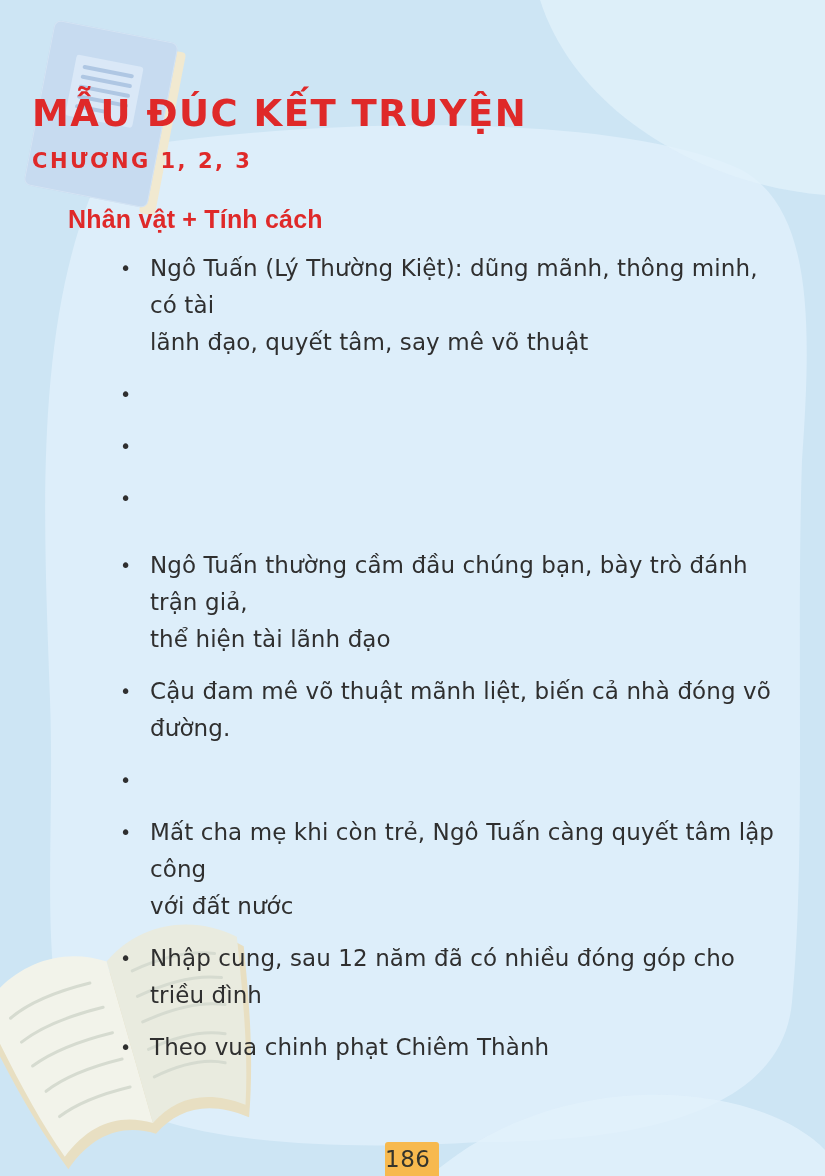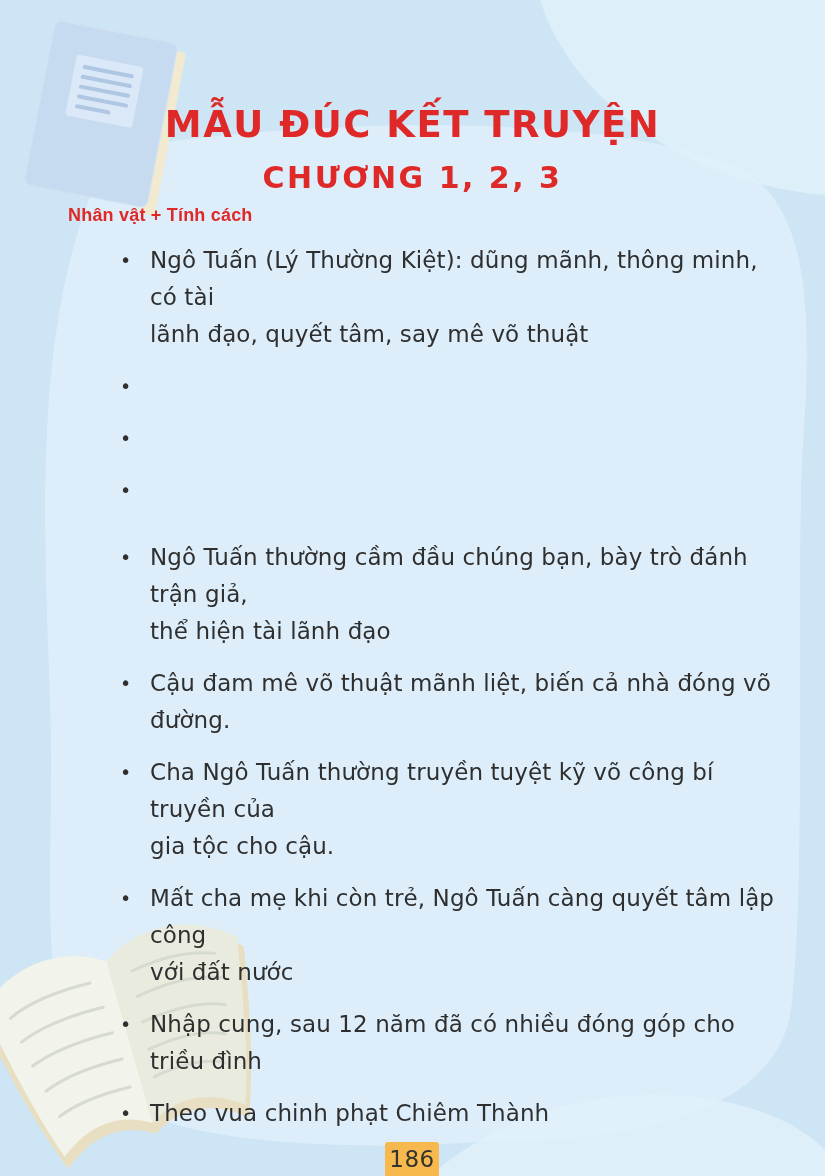--- a/index.html
+++ b/index.html
@@ -47,53 +47,53 @@
     position:absolute;top:30px;left:28px;width:68px;height:62px;
     background:var(--notebook-label);border-radius:3px;
     padding:9px 8px;display:flex;flex-direction:column;justify-content:space-between;
   }
   .notebook .label i{display:block;height:4px;background:var(--notebook-line);border-radius:2px;}
 
   
   .open-book{position:absolute;left:-28px;bottom:-14px;width:320px;height:290px;}
 
   
-  .doc-header{position:absolute;top:103px;left:0;width:100%;text-align:center;}
+  .doc-header{position:absolute;top:92px;left:0;width:100%;padding-left:32px;}
   .doc-title{
     font-size:37px;font-weight:800;letter-spacing:1.5px;
     color:var(--accent-red);font-family:"DejaVu Sans",sans-serif;
   }
   .doc-subtitle{
-    margin-top:14px;font-size:30px;font-weight:800;letter-spacing:2.5px;
+    margin-top:14px;font-size:21px;font-weight:800;letter-spacing:2.5px;
     color:var(--accent-red);
   }
 
   
   .content{position:absolute;top:205px;left:68px;width:715px;}
   .section-heading{
-    font-size:18px;font-weight:bold;color:var(--accent-red);
+    font-size:25px;font-weight:bold;color:var(--accent-red);
     font-family:"Liberation Sans","DejaVu Sans",sans-serif;
     letter-spacing:.2px;
   }
   ul.bullets{list-style:none;margin:16px 0 30px 0;}
   ul.bullets li{display:flex;margin:15px 0;}
   ul.bullets .dot{
     width:30px;margin-left:52px;flex:none;color:var(--body-text);
     font-size:19px;line-height:37px;
   }
   ul.bullets .txt{
     white-space:pre-line;color:var(--body-text);
     font-size:23px;line-height:37px;letter-spacing:.1px;
   }
 
   
   .page-badge{
     position:absolute;left:385px;bottom:0;width:54px;height:34px;
     background:var(--badge-background);border-radius:3px 3px 0 0;
-    display:flex;align-items:center;justify-content:center;
+    display:flex;align-items:center;justify-content:flex-start;
   }
   .page-badge span{font-size:23px;color:var(--badge-text);letter-spacing:.5px;}
 </style>
 </head>
 <body>
 
 <div class="page">
 
   <svg class="bg-svg" viewBox="0 0 825 1176" preserveAspectRatio="none">
     <path d="M 112 150 C 300 118, 620 110, 742 170 C 812 210, 812 320, 802 460
@@ -174,22 +174,20 @@
           <span class="dot">•</span>
           <span class="txt">Ngô Tuấn thường cầm đầu chúng bạn, bày trò đánh trận giả,
 thể hiện tài lãnh đạo</span>
         </li>
         <li>
           <span class="dot">•</span>
           <span class="txt">Cậu đam mê võ thuật mãnh liệt, biến cả nhà đóng võ đường.</span>
         </li>
         <li>
           <span class="dot">•</span>
-          <span class="txt">Cha Ngô Tuấn thường truyền tuyệt kỹ võ công bí truyền của
-gia tộc cho cậu.</span>
         </li>
         <li>
           <span class="dot">•</span>
           <span class="txt">Mất cha mẹ khi còn trẻ, Ngô Tuấn càng quyết tâm lập công
 với đất nước</span>
         </li>
         <li>
           <span class="dot">•</span>
           <span class="txt">Nhập cung, sau 12 năm đã có nhiều đóng góp cho triều đình</span>
         </li>

